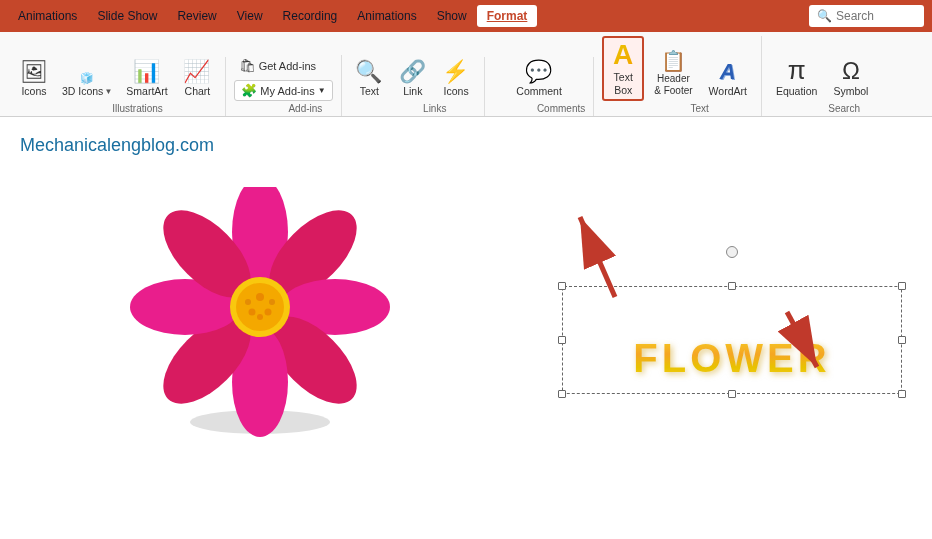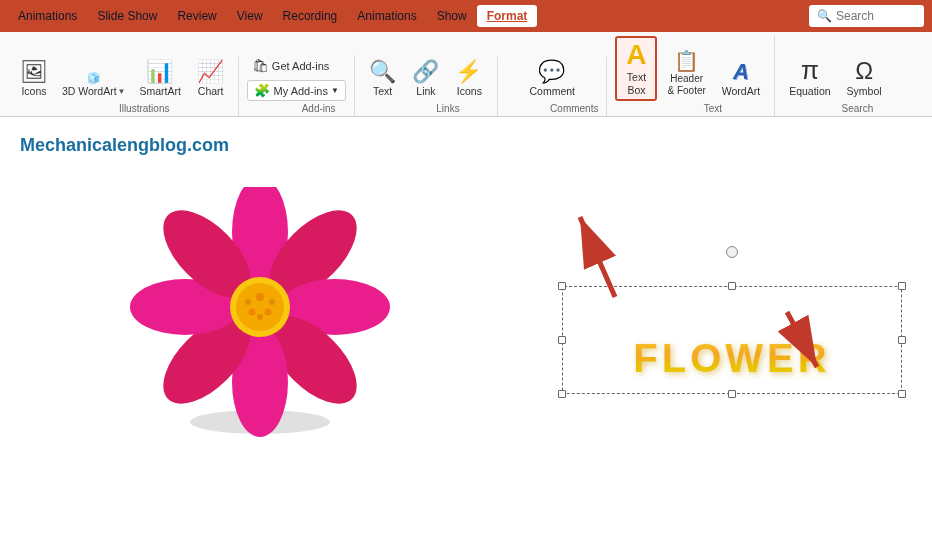--- a/index.html
+++ b/index.html
@@ -147,21 +147,21 @@
       height: 100%;
       position: relative;
     }
 
     
     .watermark {
       position: absolute;
       top: 18px;
       left: 20px;
       font-size: 18px;
-      font-weight: bold;
+      font-weight: normal;
       color: #1a6fa0;
       font-family: Arial, sans-serif;
     }
 
     
     .flower-container {
       position: absolute;
       left: 130px;
       top: 70px;
       width: 260px;
@@ -316,21 +316,21 @@
 
     <div class="ribbon-group">
       <div class="ribbon-group-items">
         <div class="ribbon-btn">
           <span class="btn-icon">🖼</span>
           <span class="btn-label">Icons</span>
         </div>
         <div class="ribbon-btn-drop">
           <span class="btn-icon">🧊</span>
           <div class="drop-label-row">
-            <span class="btn-label">3D WordArt</span>
+            <span class="btn-label">3D Icons</span>
             <span class="drop-arrow">▼</span>
           </div>
         </div>
         <div class="ribbon-btn">
           <span class="btn-icon">📊</span>
           <span class="btn-label">SmartArt</span>
         </div>
         <div class="ribbon-btn">
           <span class="btn-icon">📈</span>
           <span class="btn-label">Chart</span>

